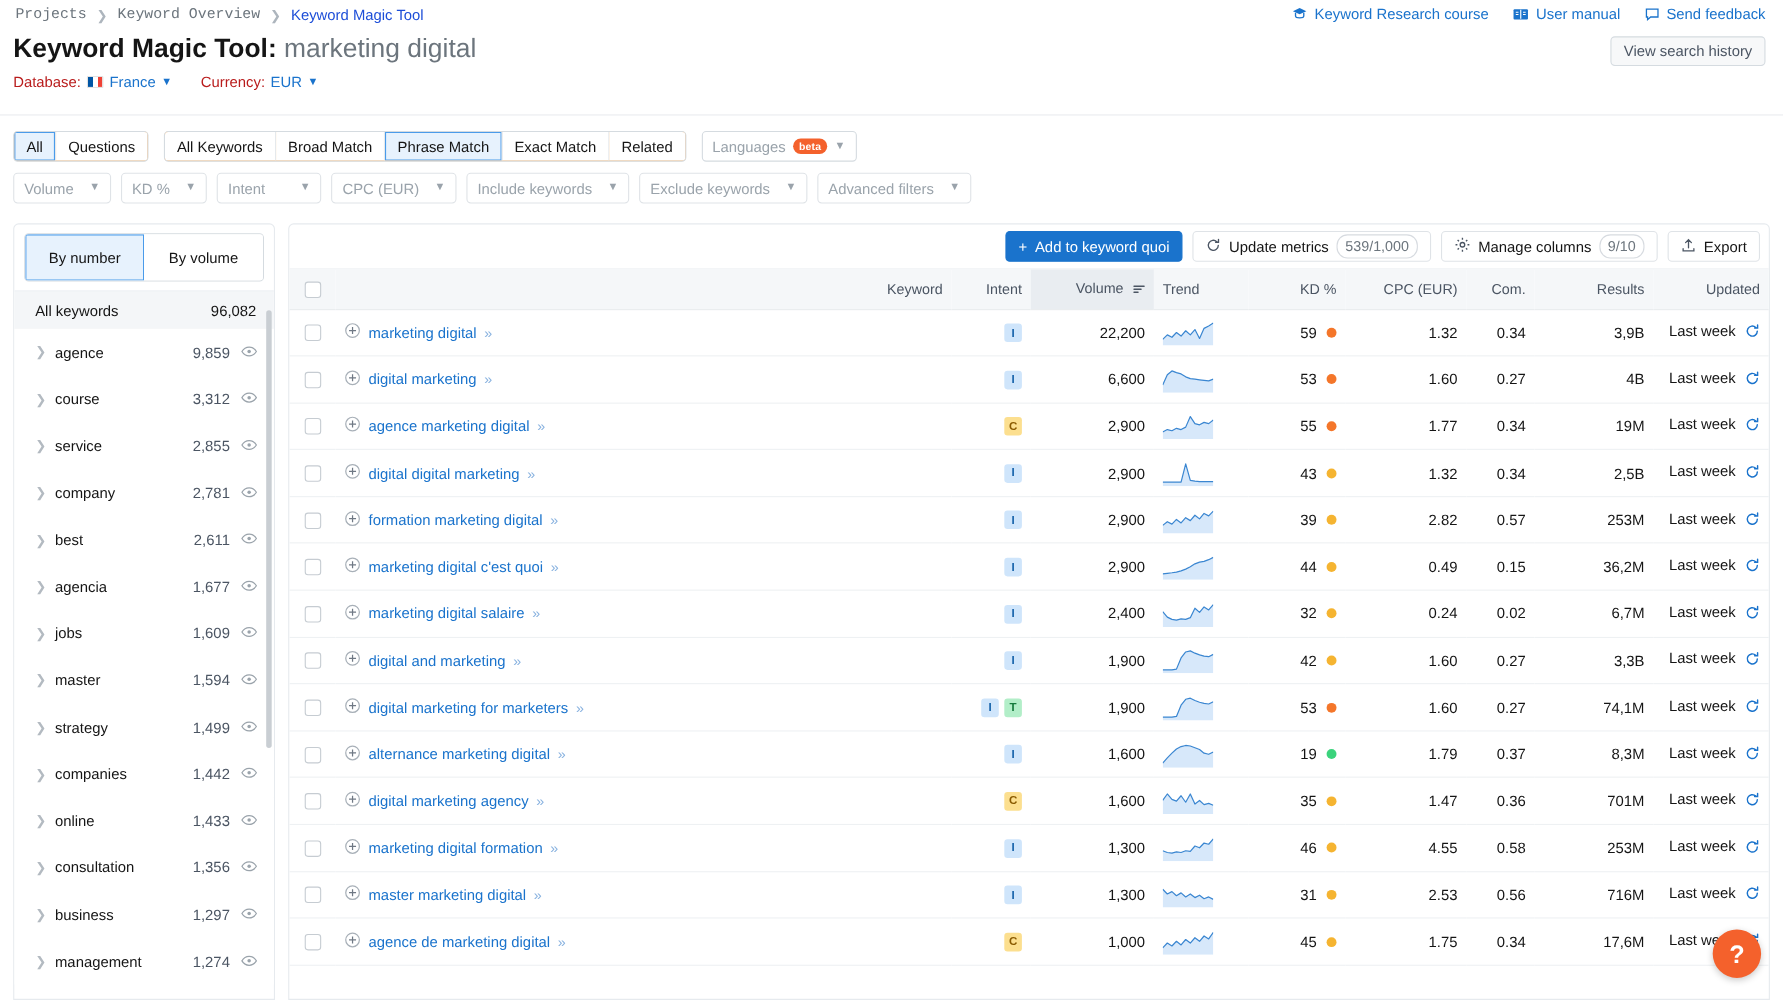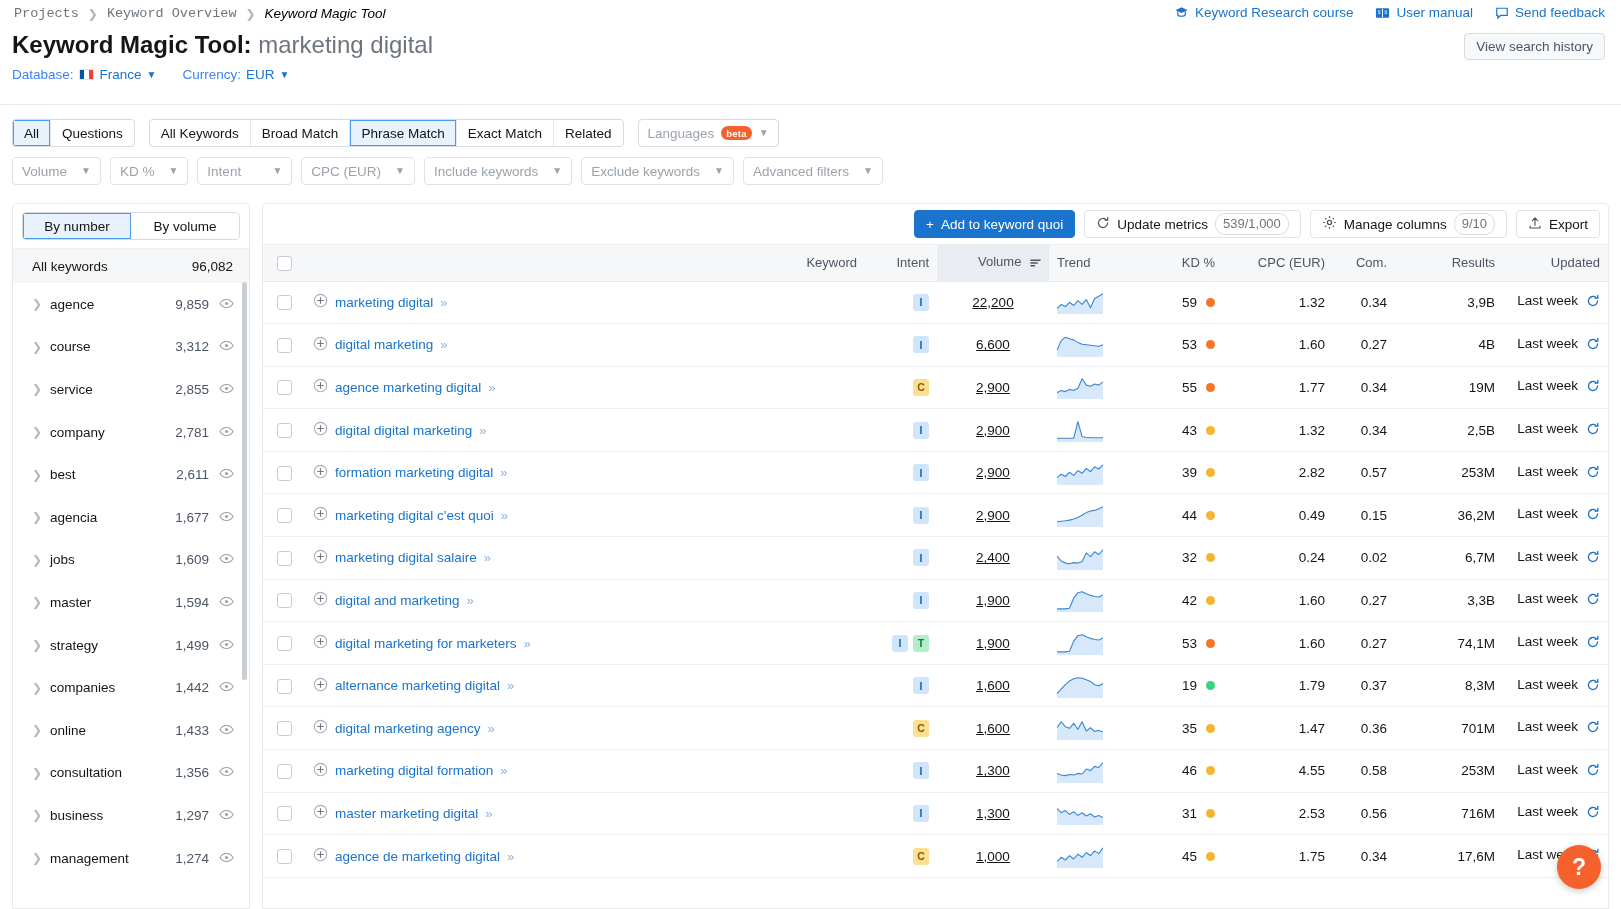--- a/index.html
+++ b/index.html
@@ -14,21 +14,21 @@
   body { position: relative; }
 
   
   .breadcrumb {
     position: absolute; left: 14px; top: 6px;
     display: flex; align-items: center; gap: 9px;
     font-size: 13.5px; color: #6c757d;
   }
   .breadcrumb .crumb { cursor: pointer; }
   .breadcrumb .crumb.link { color: #6c757d; font-family: Liberation Mono, monospace; }
-  .breadcrumb .crumb.current { color: #000000; font-style: italic; }
+  .breadcrumb .crumb.current { color: #1d4ed8; }
   .breadcrumb .sep { color: #adb5bd; font-size: 12px; }
 
   
   .header-links {
     position: absolute; right: 16px; top: 5px;
     display: flex; align-items: center; gap: 22px;
     font-size: 13.5px;
   }
   .hlink {
     display: flex; align-items: center; gap: 6px;
@@ -52,21 +52,21 @@
     font-family: inherit; cursor: pointer;
   }
 
   
   .db-row {
     position: absolute; left: 12px; top: 67px;
     display: flex; align-items: center; gap: 26px;
     font-size: 13.5px; color: #151515;
   }
   .db-item { display: flex; align-items: center; gap: 5px; }
-  .db-item .lbl { color: #3b82f6; }
+  .db-item .lbl { color: #b91c1c; }
   .db-item .val { color: #1a73cc; cursor: pointer; }
   .flag {
     display: inline-block; width: 15px; height: 11px;
     border-radius: 1px; overflow: hidden; position: relative;
     vertical-align: middle; margin-right: 1px;
     background: linear-gradient(to right,#0055a4 0 33.33%,#ffffff 33.33% 66.66%,#ef4135 66.66% 100%);
     border: 0.5px solid #e2e2e2;
   }
   .caret { color: #1a73cc; font-size: 10px; line-height: 1; }
 
@@ -127,21 +127,21 @@
   .left-panel {
     position: absolute; left: 12px; top: 203px;
     width: 238px; height: 706px;
     background: #ffffff;
     border: 1px solid #e6eaee; border-radius: 5px 5px 0 0;
     overflow: hidden;
   }
   .seg-wrap { padding: 8px 9px 8px 9px; }
   .seg {
     display: flex; border: 1px solid #d5dbe0; border-radius: 4px;
-    overflow: hidden; height: 28px;
+    overflow: hidden; height: 44px;
   }
   .seg-btn {
     flex: 1; display: flex; align-items: center; justify-content: center;
     font-size: 13.5px; color: #151515; background: #fff; cursor: pointer;
   }
   .seg-btn.active {
     background: #e7f2fd;
     box-shadow: inset 0 0 0 1px #4a9bea;
   }
   .kw-all-row {
@@ -230,21 +230,21 @@
   .sort-icon { display: inline-block; vertical-align: -2px; margin-left: 5px; }
 
   table.kw-table tbody td {
     height: 42.6px; font-size: 13.5px; color: #151515;
     padding: 0 8px; border-bottom: 1px solid #eef1f3;
     white-space: nowrap;
   }
   td.c-check { text-align: center; }
   td.c-keyword { text-align: left; padding-left: 8px; }
   td.c-intent { text-align: right; padding-right: 18px; }
-  td.c-volume { text-align: center; padding-right: 12px; text-decoration: underline; }
+  td.c-volume { text-align: right; padding-right: 12px; }
   td.c-trend { padding-left: 16px; }
   td.c-kd { text-align: right; padding-right: 14px; }
   td.c-cpc { text-align: right; padding-right: 14px; }
   td.c-com { text-align: right; padding-right: 10px; }
   td.c-results { text-align: right; padding-right: 14px; }
   td.c-updated { text-align: right; padding-right: 24px; color: #151515; }
 
   .cbox {
     display: inline-block; width: 15px; height: 15px;
     border: 1px solid #c6ccd2; border-radius: 3px;

